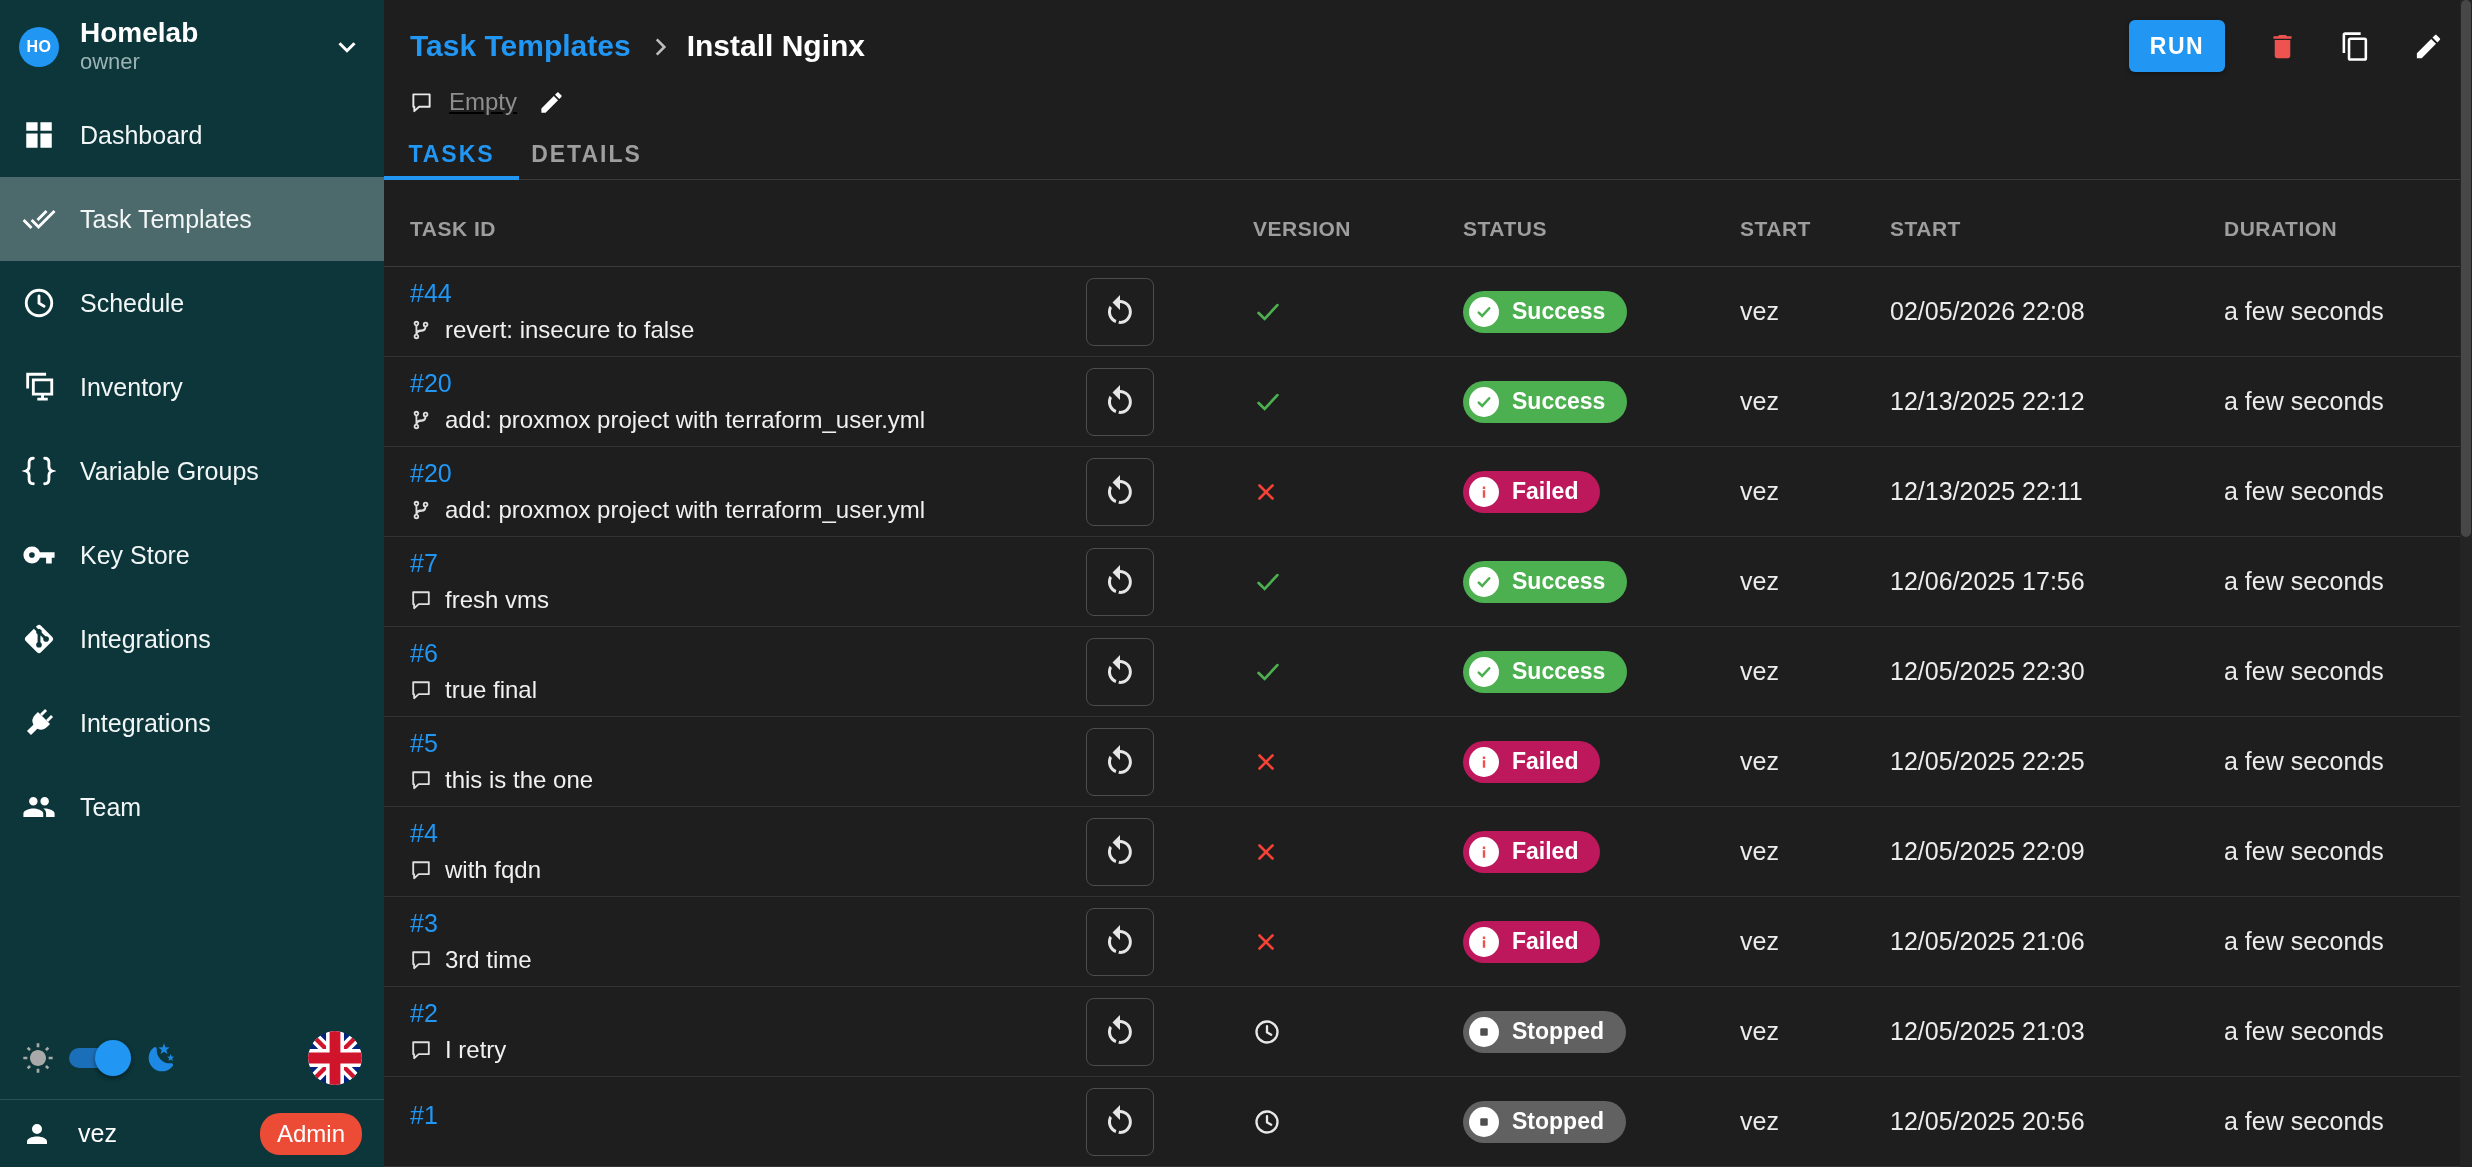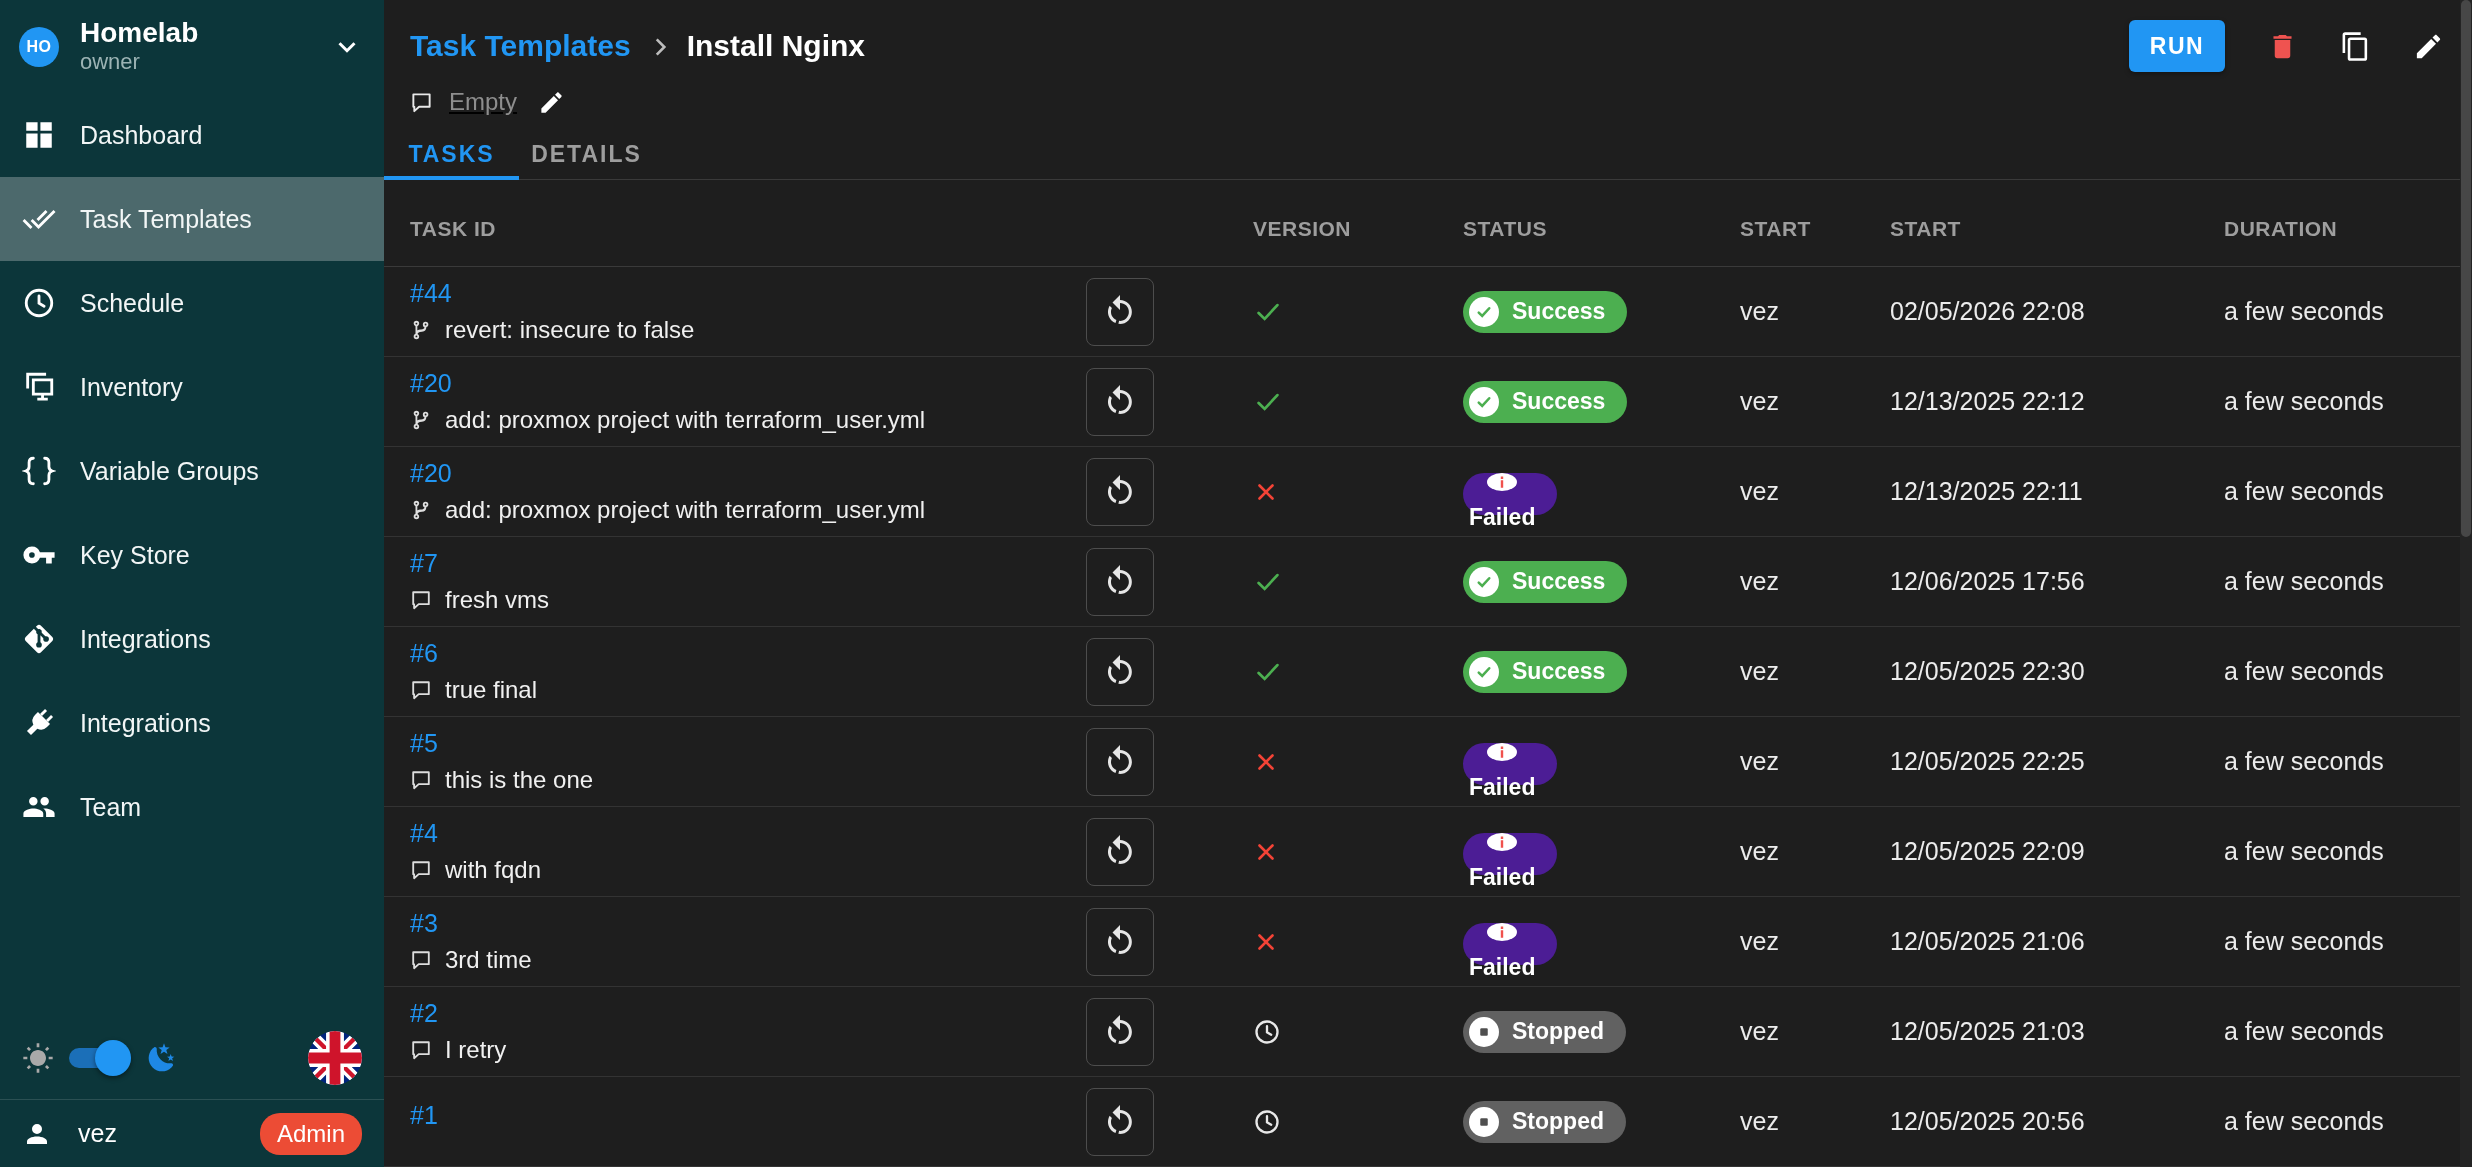--- a/index.html
+++ b/index.html
@@ -104,21 +104,21 @@
   .ver-fail .v-fail { display:block; }
   .ver-clock .v-clock { display:block; }
 
   .cell.status { padding-left:23px; }
   .badge { display:inline-flex; align-items:center; height:42px; border-radius:21px; padding:0 22px 0 6px;
            gap:13px; color:#fff; font-weight:bold; font-size:23px; }
   .badge-circle { width:30px; height:30px; border-radius:50%; background:#fff;
                   display:flex; align-items:center; justify-content:center; }
   .badge-circle svg { display:none; width:18px; height:18px; }
   .st-success .badge { background:#4caf50; }
-  .st-failed  .badge { background:#4c1d95;flex-direction:column; }
+  .st-failed  .badge { background:#be185d; }
   .st-stopped .badge { background:#616161; }
   .st-success .b-check { display:block; color:#4caf50; }
   .st-failed  .b-info  { display:block; color:#f0514d; }
   .st-stopped .b-stop  { display:block; color:#4f4f4f; }
 
   .cell.user { padding-left:40px; }
   .cell.start { padding-left:25px; }
   .cell.duration { padding-left:34px; }
 
   

